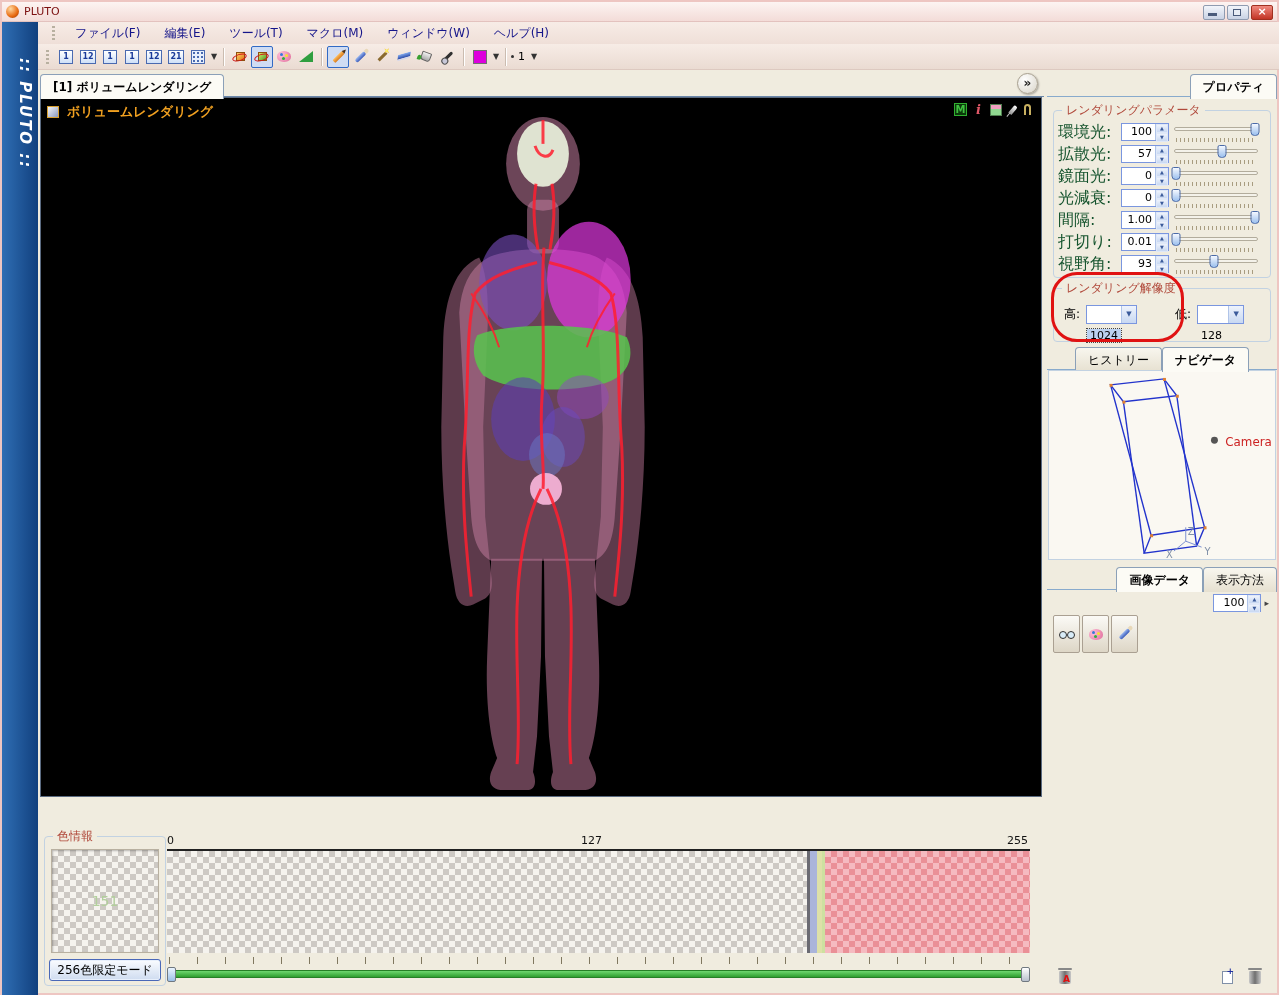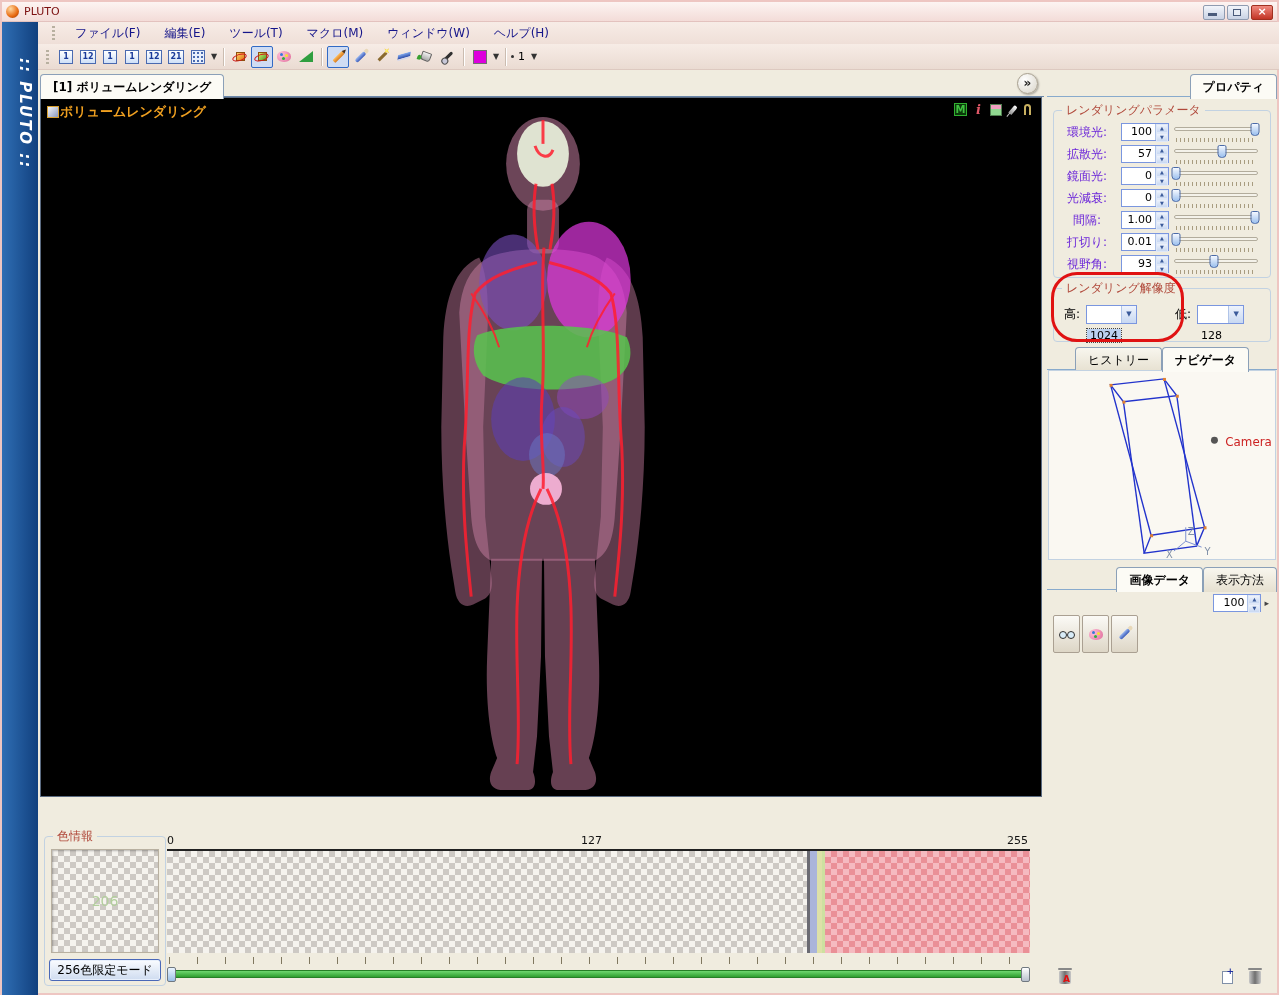--- a/index.html
+++ b/index.html
@@ -78,41 +78,41 @@
   #doc-tabbar { position:absolute; left:38px; top:70px; width:1004px; height:25px; }
   .xtab { display:inline-flex; align-items:center; height:23px; padding:12px 12px; font-size:12px;
     border:1px solid #8ba0b8; border-bottom:none; border-radius:4px 4px 0 0;
     background:linear-gradient(#f8f6ee,#e6e0d0); position:relative; top:2px; }
   .xtab.active { background:#fcfbf5; font-weight:bold; z-index:2; }
   #doc-tabbar .underline { position:absolute; left:0; right:0; bottom:0; border-bottom:1px solid #6a86a8; }
   #overflow-btn { position:absolute; right:6px; top:1px; width:21px; height:21px; border-radius:50%;
     background:radial-gradient(circle at 35% 30%,#ffffff,#d8d4c8); border:1px solid #a8a090;
     box-shadow:1px 1px 2px rgba(0,0,0,.3); text-align:center; line-height:19px; font-weight:bold; color:#222; }
   #viewport { position:absolute; left:38px; top:95px; width:1002px; height:700px; background:#000; border:1px solid #5a6a80; }
-  #vp-header { position:absolute; left:6px; top:5px; display:flex; align-items:center; gap:1px; }
+  #vp-header { position:absolute; left:6px; top:5px; display:flex; align-items:center; gap:8px; }
   #vp-cube { width:12px; height:12px; background:linear-gradient(135deg,#f8f8f8,#8898c0); border:1px solid #d8a030; }
   #vp-title { color:#f0a020; font-weight:bold; font-size:13px; }
   #vp-icons { position:absolute; right:10px; top:4px; display:flex; gap:9px; align-items:center; }
   .vpi-m { width:13px; height:13px; border:1px solid #30b030; color:#40c040; background:#0a3a0a; font-size:10px; font-weight:bold; text-align:center; line-height:12px; }
   .vpi-i { color:#e05868; font-family:"DejaVu Serif",serif; font-weight:bold; font-style:italic; font-size:13px; }
   .vpi-note { width:12px; height:12px; background:linear-gradient(#f0a0c0 40%,#90d890 40%); border:1px solid #508050; }
   .vpi-pin { width:4px; height:10px; background:linear-gradient(#ffffff,#909090); border-radius:2px 2px 0 0; transform:rotate(40deg); position:relative; }
   .vpi-pin:after { content:""; position:absolute; left:1px; bottom:-4px; width:1px; height:5px; background:#c0c0c0; }
   .vpi-clip { width:7px; height:11px; border:2px solid #c8b060; border-bottom:none; border-radius:4px 4px 0 0; }
 
   
   #right-panel { position:absolute; left:1045px; top:70px; width:230px; height:925px; }
   .rtab-row { position:relative; height:25px; border-bottom:1px solid #88aacc; }
   .rtab-row .xtab { top:2px; height:22px; }
   .groupbox { position:absolute; border:1px solid #c2d2e2; border-radius:4px; }
   .glabel { position:absolute; top:-9px; left:8px; background:#f0ecdf; padding:0 4px; color:#b0483a; font-size:12px; }
   #params-group { left:6px; top:38px; width:218px; height:168px; }
   #params-body { position:absolute; left:4px; top:10px; right:2px; display:flex; flex-direction:column; }
   .prow { display:flex; align-items:center; height:22px; gap:5px; }
-  .plabel { flex:0 0 58px; text-align:center; font-size:12px; color:#6d28d9; }
+  .plabel { flex:0 0 58px; text-align:left; font-size:16px; color:#14532d; }
   .spin { display:inline-flex; border:1px solid #7a96df; background:#fff; height:18px; align-items:stretch; }
   .spin .val { font-size:11px; padding:1px 3px 0; min-width:33px; text-align:right; }
   .spin .btns { width:13px; display:flex; flex-direction:column; border-left:1px solid #b0c4e8; }
   .spin .btns span { flex:1; background:linear-gradient(#eef3fc,#c8d8f2); font-size:5px; line-height:7px; color:#3a5a9a; text-align:center; border:1px solid #dfe8f8; }
   .slider { position:relative; width:84px; height:20px; flex:0 0 84px; }
   .slider .track { position:absolute; left:0; right:0; top:5px; height:4px; background:#f4f2ea; border:1px solid #b2ac9c; border-radius:2px; }
   .slider .thumb { position:absolute; top:1px; width:9px; height:13px; transform:translateX(-50%);
     background:linear-gradient(#f4f8ff,#9cc0ee); border:1px solid #4a6aa8; border-radius:2px 2px 4px 4px; }
   .slider .ticks { position:absolute; left:2px; right:2px; bottom:0; height:4px;
     background:repeating-linear-gradient(90deg,#a89c80 0 1px,transparent 1px 4px); }
@@ -549,21 +549,21 @@
       <div class="abs" style="right:44px; top:2px;"><span class="newdoc-icon" style="display:inline-block;"></span></div>
       <div class="abs" style="right:16px; top:2px;"><span class="trash-icon" style="display:inline-block;"></span></div>
     </div>
   </div>
 
   <div id="bottom-panel">
 
     <div class="groupbox" id="color-info-group">
       <span class="glabel">色情報</span>
       <div id="swatch-box" class="checker">
-          <span>206</span>
+          <span>151</span>
         </div>
       <div id="limit-btn">256色限定モード</div>
     </div>
 
     <div id="grad-editor">
       <div id="grad-labels">
         <span>0</span>
         <span id="lab-mid">127</span>
         <span id="lab-max">255</span>
       </div>

